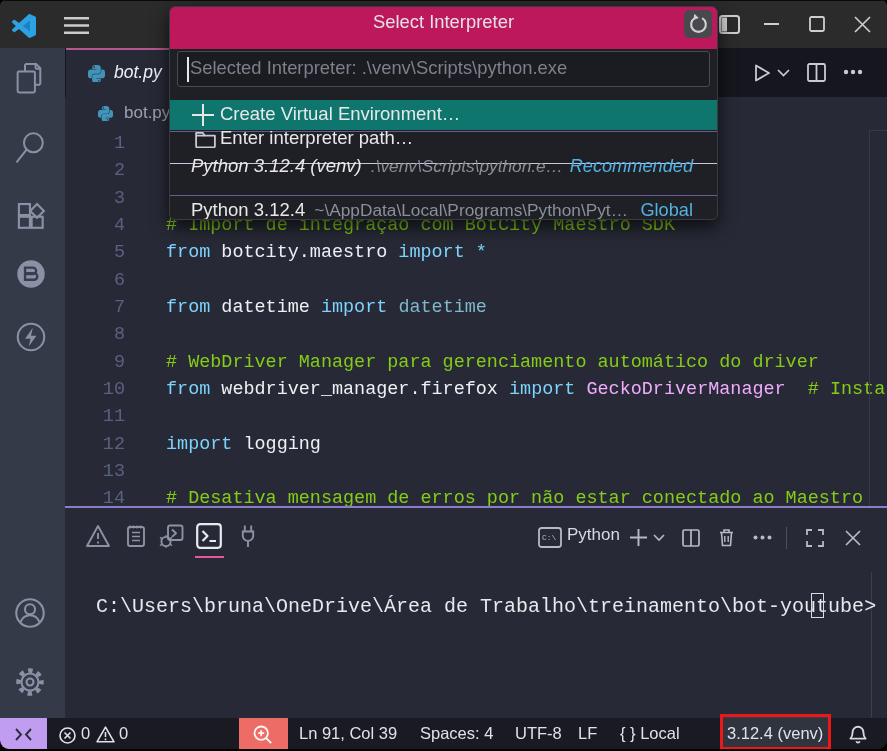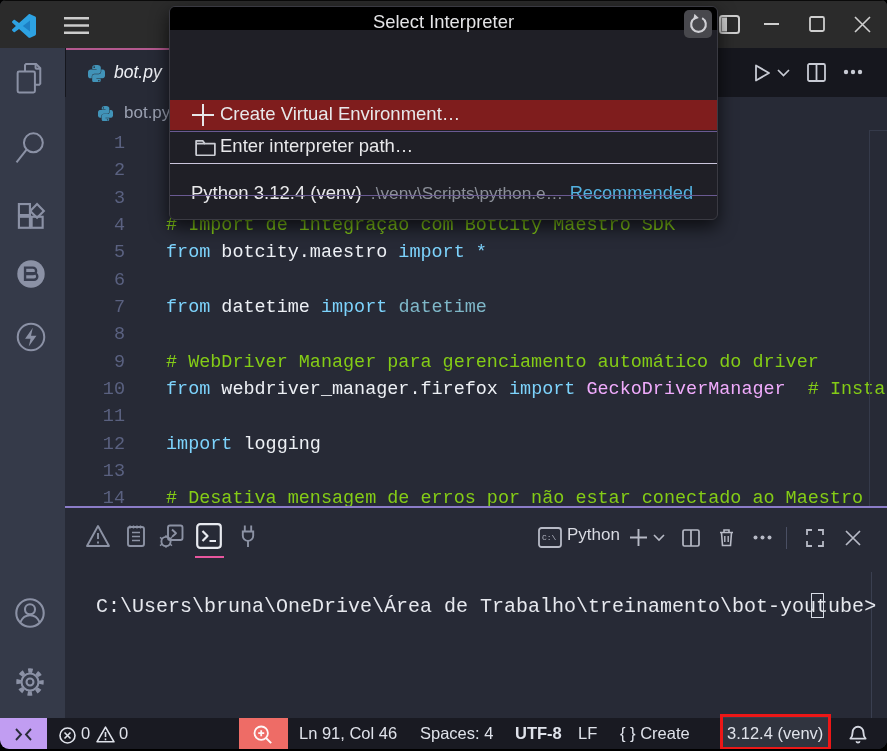--- a/index.html
+++ b/index.html
@@ -49,21 +49,21 @@
   
   #statusbar { left:0; top:718px; width:887px; height:33px; background:#191a22; color:#dfe2ea; font-size:16.5px; }
   #remote { position:absolute; left:0; top:0; width:47px; height:33px; background:#c19df2; border-radius:0 0 0 10px; }
   .sb { position:absolute; top:6px; }
   #sb-search { position:absolute; left:239px; top:0; width:49px; height:33px; background:#ee6c66; }
   #annot { position:absolute; left:720px; top:-4px; width:111px; height:36px; border:3.5px solid #ec1717; background:rgba(82,88,106,0.42); }
 
   
   #qp { left:169px; top:6px; width:549px; height:214px; background:#1f1f26; border:1px solid #3a3a42;
         border-radius:6px; box-shadow:0 7px 18px rgba(0,0,0,.7); overflow:hidden; }
-  #qp-head { position:absolute; left:0; top:0; width:100%; height:23px; background:#000000; }
+  #qp-head { position:absolute; left:0; top:0; width:100%; height:42px; background:#be185d; }
   #qp-title { position:absolute; width:100%; top:4px; text-align:center; font-size:18.4px; color:#e4e4e6; }
   #qp-input { position:absolute; left:7px; top:44px; width:533px; height:36px; background:#1b1b22;
               border:1px solid #4a4a55; border-radius:3px; }
   #qp-ph { position:absolute; left:12px; top:5px; font-size:18.4px; color:#7d818c; }
   .qp-item { position:absolute; left:0; width:549px; height:30px; font-size:18.5px; color:#e8e8ea; }
   .qp-item .txt { position:absolute; left:50px; top:2.5px; white-space:pre; }
   .qp-sep { position:absolute; left:0; width:549px; height:1px; }
   .desc { font-size:17.3px; color:#8b8f98; margin-left:4px; }
   .badge { position:absolute; font-size:18.2px; color:#53b1e0; }
 </style>
@@ -273,55 +273,63 @@
       <path d="M9.5 6v5M9.5 12.5v1.8" stroke="#dfe2ea" stroke-width="1.6"></path>
     </svg>
     <div class="sb" style="left:119px;">0</div>
     <div id="sb-search">
       <svg class="abs" style="left:14px;top:6.5px;" width="20" height="20" viewBox="0 0 20 20">
         <circle cx="8.2" cy="8.2" r="6.7" fill="none" stroke="#fdf7f7" stroke-width="1.8"></circle>
         <path d="M13 13l5.2 5.2" stroke="#fdf7f7" stroke-width="1.9"></path>
         <path d="M8.2 5.2v6M5.2 8.2h6" stroke="#fdf7f7" stroke-width="1.8"></path>
       </svg>
     </div>
-    <div class="sb" style="left:299px;">Ln 91, Col 46</div>
+    <div class="sb" style="left:299px;">Ln 91, Col 39</div>
     <div class="sb" style="left:420px;">Spaces: 4</div>
-    <div class="sb" style="left:515px;font-weight:bold;">UTF-8</div>
+    <div class="sb" style="left:515px;">UTF-8</div>
     <div class="sb" style="left:578px;">LF</div>
-    <div class="sb" style="left:620px;">{ } Create</div>
+    <div class="sb" style="left:620px;">{ } Local</div>
     <div id="annot"></div>
     <div class="sb" style="left:727px;text-align:center;">3.12.4 (venv)</div>
     <svg class="abs" style="left:849px;top:7px;" width="18" height="19" viewBox="0 0 18 19">
       <path d="M9 1.8a5.4 5.4 0 0 1 5.4 5.4c0 4.1 1.5 5.7 2.2 6.4H1.4c.7-.7 2.2-2.3 2.2-6.4A5.4 5.4 0 0 1 9 1.8z" fill="none" stroke="#d4d7e0" stroke-width="1.9" stroke-linejoin="round"></path>
       <path d="M7.2 16.3a1.9 1.9 0 0 0 3.6 0" fill="none" stroke="#d4d7e0" stroke-width="1.7"></path>
     </svg>
   </div>
   <div id="qp" class="abs">
     <div id="qp-head">
         <div id="qp-title">Select Interpreter</div>
       <div class="abs" style="left:514px;top:3px;width:28px;height:28px;background:#48484d;border-radius:5px;"></div>
       <svg class="abs" style="left:518px;top:6.5px;" width="21" height="21" viewBox="0 0 20 20">
         <path d="M13.5 3.94 A7 7 0 1 1 6.5 3.94" fill="none" stroke="#cfcfd4" stroke-width="2"></path>
         <path d="M5 5.6 L6.1 -0.2 L10.3 3.9 z" fill="#cfcfd4"></path>
       </svg>
     </div>
-    <div class="qp-item" style="top:93px; background:#7f1d1d;">
+    <div id="qp-input">
+        <div id="qp-ph">Selected Interpreter: .\venv\Scripts\python.exe</div>
+      <div class="abs" style="left:9px;top:5px;width:1.5px;height:25px;background:#e8e8ee;"></div>
+    </div>
+    <div class="qp-item" style="top:93px; background:#0f766e;">
         <span class="txt">Create Virtual Environment…</span>
       <svg class="abs" style="left:21px;top:3px;" width="24" height="24" viewBox="0 0 24 24">
         <path d="M12 1v22M1 12h22" stroke="#e6e6e8" stroke-width="2"></path>
       </svg>
     </div>
     <div class="qp-sep" style="top:124px; background:#6a5a92;"></div>
-    <div class="qp-item" style="top:125px;">
+    <div class="qp-item" style="top:117px;">
         <span class="txt">Enter interpreter path…</span>
       <svg class="abs" style="left:25px;top:6px;" width="21" height="18" viewBox="0 0 19 16">
         <path d="M1 2.5h6l2 2.5h9v9.5a1 1 0 0 1-1 1H2a1 1 0 0 1-1-1z" fill="none" stroke="#c9cbd2" stroke-width="1.6" stroke-linejoin="round"></path>
         <path d="M1 5h8" stroke="#c9cbd2" stroke-width="1.6"></path>
       </svg>
     </div>
     <div class="qp-sep" style="top:156px; background:#cbc6dd;"></div>
-    <div class="qp-item" style="top:172px;">
+    <div class="qp-item" style="top:145px;font-style:italic;">
         <span class="txt" style="left:21px;">Python 3.12.4 (venv) <span class="desc">.\venv\Scripts\python.e…</span></span>
         <span class="badge" style="right:26px; top:4px;">Recommended</span>
       </div>
     <div class="qp-sep" style="top:188px; background:#6a5a92;"></div>
+    <div class="qp-item" style="top:189px;">
+        <span class="txt" style="left:21px;">Python 3.12.4 <span class="desc">~\AppData\Local\Programs\Python\Pyt…</span></span>
+        <span class="badge" style="right:26px; top:4px;">Global</span>
+      </div>
   </div>
 </div>
 
 </body></html>

